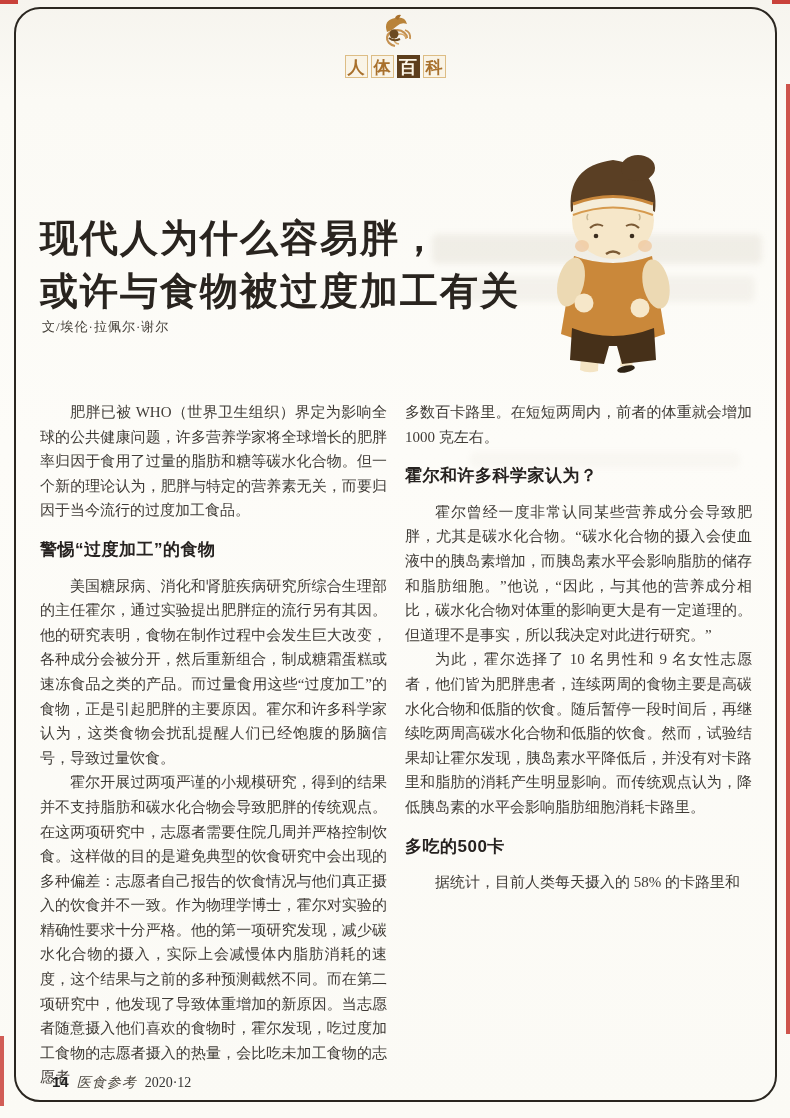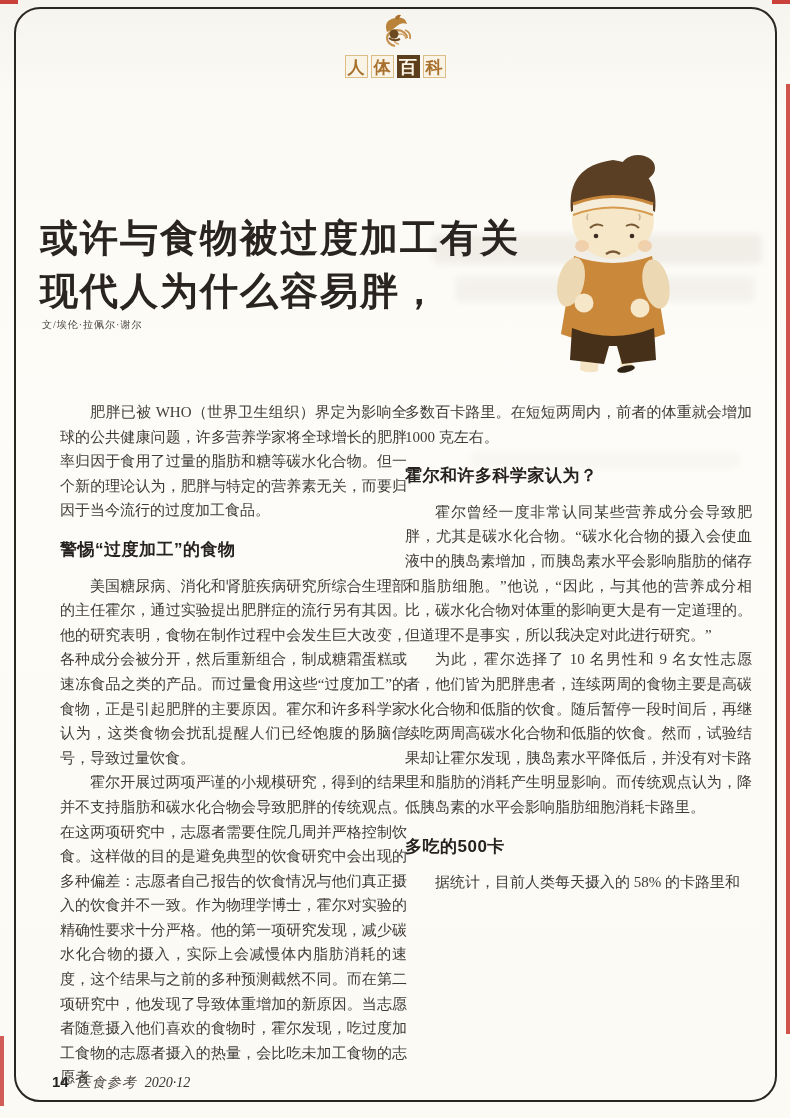--- a/index.html
+++ b/index.html
@@ -35,42 +35,42 @@
   .ghost { position:absolute; background:#a79a84; border-radius:6px; filter:blur(3px); pointer-events:none; }
   .g1 { left:432px; top:234px; width:330px; height:30px; opacity:.13; }
   .g2 { left:455px; top:276px; width:300px; height:26px; opacity:.09; }
   .g3 { left:470px; top:452px; width:270px; height:16px; opacity:.05; }
 
   .title {
     position:absolute; left:40px; top:212px; width:560px;
     font-size:38px; font-weight:bold; color:#29241f;
     line-height:53px; letter-spacing:2px;
   }
-  .byline { position:absolute; left:42px; top:318px; font-size:10px; color:#45403a; letter-spacing:1px; }
+  .byline { position:absolute; left:42px; top:318px; font-size:13px; color:#45403a; letter-spacing:1px; }
 
   .figure { position:absolute; left:522px; top:140px; width:185px; height:235px; }
 
   .col {
     position:absolute; top:400px; width:347px;
     font-size:15px; line-height:24.6px; text-align:justify; color:#3f3b36;
   }
-  .col.left  { left:40px;margin-left:20px; }
+  .col.left  { left:40px; }
   .col.right { left:405px; }
   .para { margin:0; text-indent:2em; }
   .para.noindent { text-indent:0; }
   .sec {
     font-family:"Liberation Sans","DejaVu Sans",sans-serif;
     font-size:17px; font-weight:bold; color:#262220;
     margin:15px 0 11px; letter-spacing:.5px;
   }
 
   .footer { position:absolute; left:28px; top:1073px; display:flex; align-items:baseline; gap:8px; }
   .page-num { font-family:"Liberation Sans","DejaVu Sans",sans-serif; font-weight:bold; font-size:15px; color:#222;margin-left:24px; }
   .mag-name { font-style:italic; font-size:14px; color:#4f4a42; letter-spacing:1px; }
-  .issue { font-size:14px; color:#333;font-style:italic; }
+  .issue { font-size:14px; color:#333; }
 </style>
 </head>
 <body>
 
 <div class="page">
 
   <div class="edge tl"></div>
   <div class="edge tr"></div>
   <div class="edge r"></div>
   <div class="edge bl"></div>
@@ -93,22 +93,22 @@
       <span class="badge-char dark">百</span>
       <span class="badge-char">科</span>
     </div>
   </div>
 
   <div class="ghost g1"></div>
   <div class="ghost g2"></div>
   <div class="ghost g3"></div>
 
   <div class="title">
+    <div>现代人为什么容易胖，</div>
     <div>或许与食物被过度加工有关</div>
-    <div>现代人为什么容易胖，</div>
   </div>
   <div class="byline">文/埃伦·拉佩尔·谢尔</div>
 
   <svg class="figure" viewBox="0 0 185 235">
 
     <path d="M96,206 q4,14 2,20 l12,1 q3,-12 -2,-22 Z" fill="#f4e4c4"></path>
     <ellipse cx="104" cy="229" rx="9" ry="3.4" fill="#2e2315" transform="rotate(-12 104 229)"></ellipse>
 
     <path d="M60,204 l-2,26 q8,4 18,1 l1,-27 Z" fill="#f4e4c4"></path>
 

